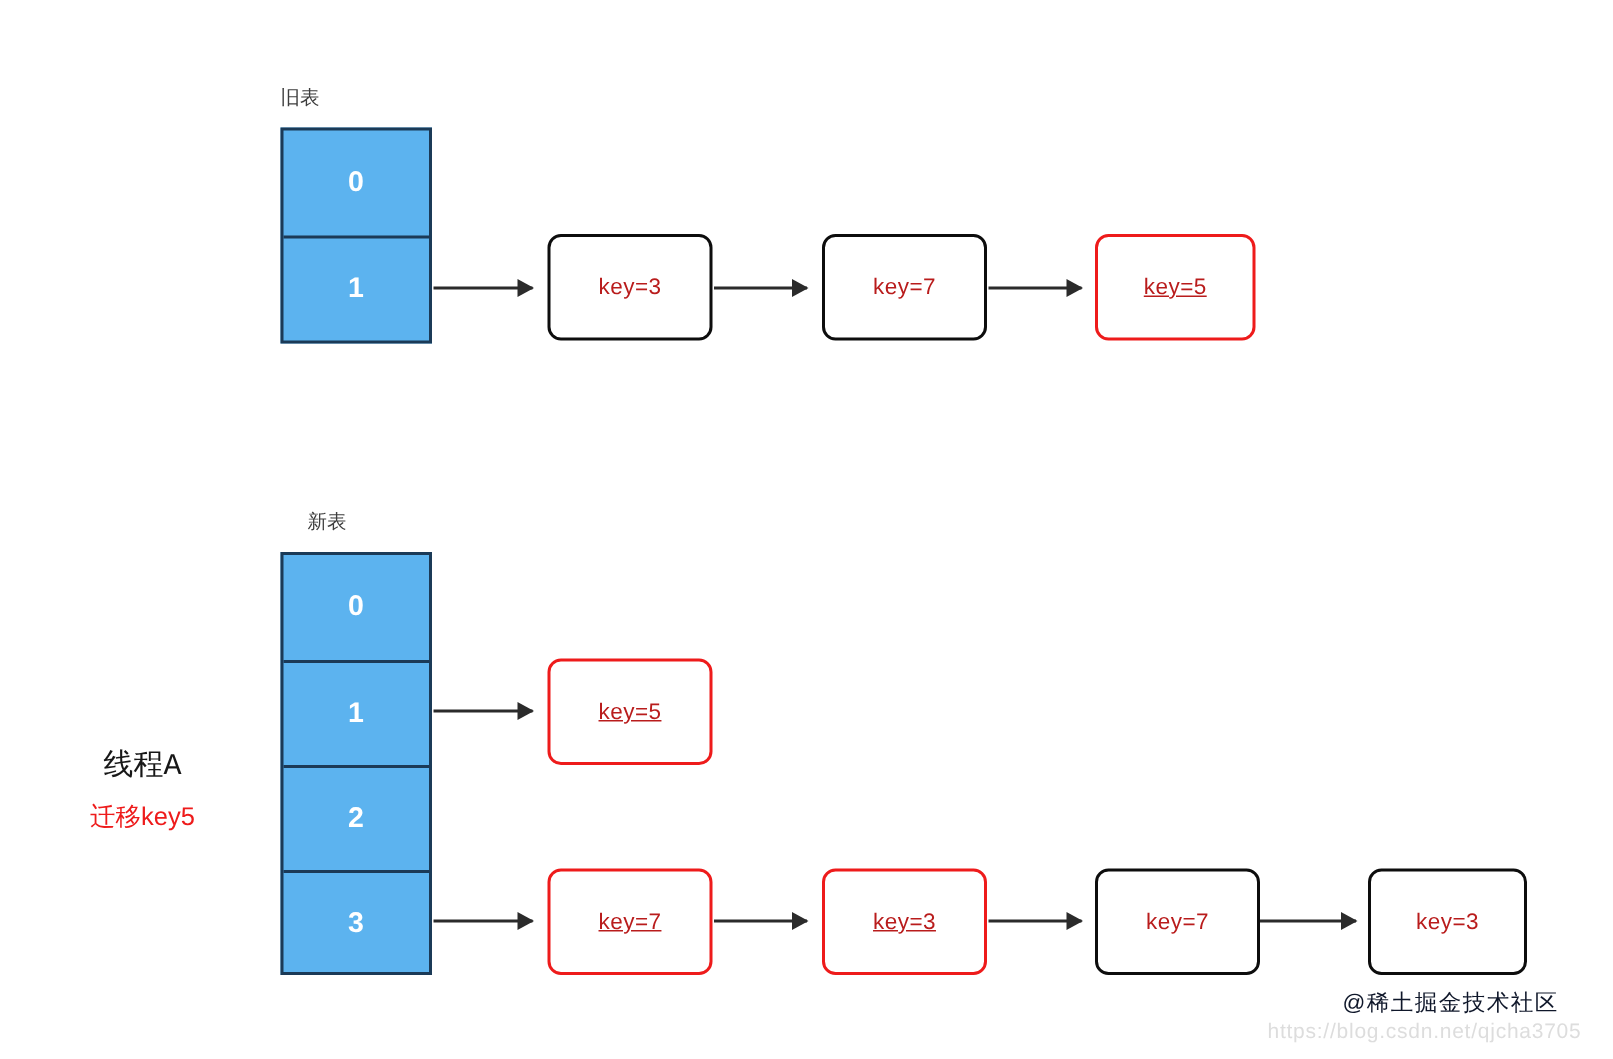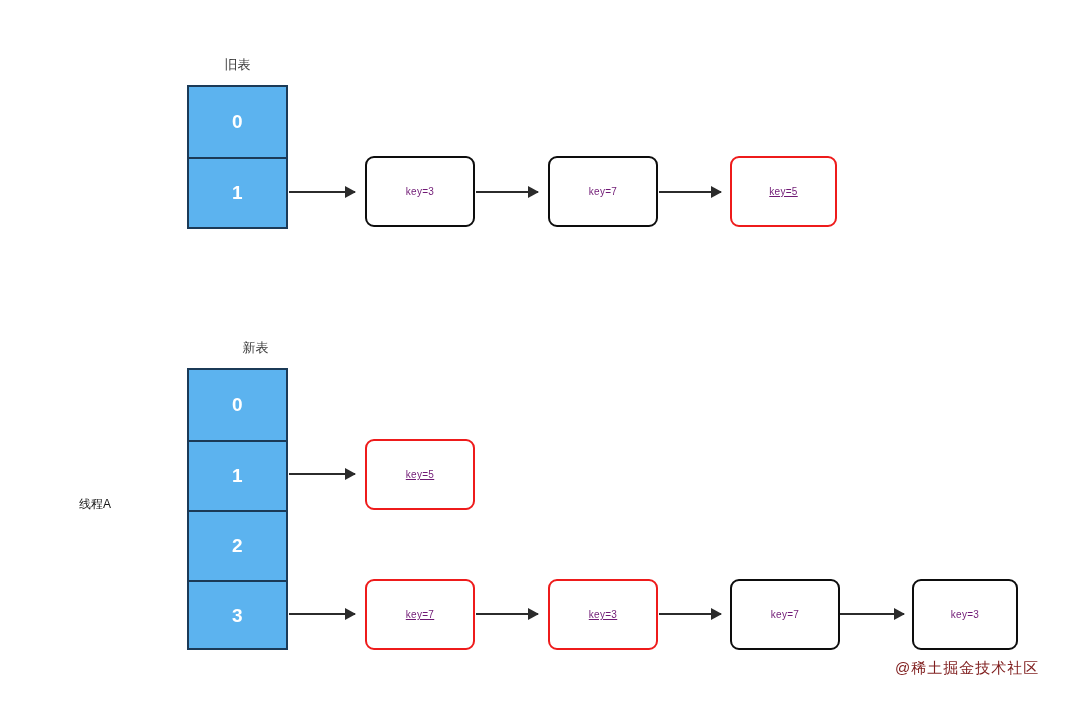--- a/index.html
+++ b/index.html
@@ -40,35 +40,35 @@
     letter-spacing: 0.5px;
   }
   .cell + .cell {
     border-top: 2px solid #1b3a57;
   }
 
   .table-caption {
     position: absolute;
     font-size: 13px;
     color: #3d3d3d;
-    text-align: center;
+    text-align: left;
     white-space: nowrap;
   }
 
   
   .node {
     position: absolute;
     box-sizing: border-box;
     background: #ffffff;
     border-radius: 9px;
     display: flex;
     align-items: center;
     justify-content: center;
-    font-size: 10px;
-    color: #701a75;
+    font-size: 15px;
+    color: #b91c1c;
     letter-spacing: 0.3px;
   }
   .node.black { border: 2.5px solid #0d0d0d; }
   .node.red   { border: 2.5px solid #ee1b1b; text-decoration: underline; }
 
   
   .arrow {
     position: absolute;
     height: 2px;
     background: #2b2b2b;
@@ -84,37 +84,38 @@
     border-left: 11px solid #2b2b2b;
   }
 
   
   .side-label {
     position: absolute;
     white-space: nowrap;
     text-align: center;
   }
   .side-label.thread {
-    font-size: 12px;
+    font-size: 20px;
     color: #171717;
+    font-family: Liberation Mono, monospace;
   }
   .side-label.action {
     font-size: 17px;
     color: #ee1b1b;
   }
 
   
   .watermark {
     position: absolute;
     white-space: nowrap;
     user-select: none;
   }
   .wm-brand {
     font-size: 15px;
-    color: #7f1d1d;
+    color: #0f172a;
     letter-spacing: 1px;
   }
   .wm-url {
     font-size: 14px;
     color: #dddddd;
     letter-spacing: 0.5px;
   }
 </style>
 </head>
 <body>
@@ -130,20 +131,21 @@
 
   <div class="arrow" style="left:289px; top:191px; width:66px;"></div>
   <div class="arrow" style="left:476px; top:191px; width:62px;"></div>
   <div class="arrow" style="left:659px; top:191px; width:62px;"></div>
 
   <div class="node black" style="left:365px; top:156px; width:110px; height:71px;">key=3</div>
   <div class="node black" style="left:548px; top:156px; width:110px; height:71px;">key=7</div>
   <div class="node red" style="left:730px; top:156px; width:107px; height:71px;">key=5</div>
 
   <div class="side-label thread" style="left:0px; top:496px; width:190px;">线程A</div>
+  <div class="side-label action" style="left:0px; top:533px; width:190px;">迁移key5</div>
 
   <div class="table-caption" style="left:205px; top:339px; width:101px;">新表</div>
 
   <div class="table" style="left:187px; top:368px; width:101px; height:282px;">
     <div class="cell" style="height:70px;">0</div>
     <div class="cell" style="height:70px;">1</div>
     <div class="cell" style="height:70px;">2</div>
     <div class="cell" style="height:70px;">3</div>
   </div>
 
@@ -155,14 +157,15 @@
   <div class="arrow" style="left:476px; top:613px; width:62px;"></div>
   <div class="arrow" style="left:659px; top:613px; width:62px;"></div>
   <div class="arrow" style="left:838px; top:613px; width:66px;"></div>
 
   <div class="node red" style="left:365px; top:579px; width:110px; height:71px;">key=7</div>
   <div class="node red" style="left:548px; top:579px; width:110px; height:71px;">key=3</div>
   <div class="node black" style="left:730px; top:579px; width:110px; height:71px;">key=7</div>
   <div class="node black" style="left:912px; top:579px; width:106px; height:71px;">key=3</div>
 
   <div class="watermark wm-brand" style="left:895px; top:659px;">@稀土掘金技术社区</div>
+  <div class="watermark wm-url" style="left:845px; top:679px;">https://blog.csdn.net/qjcha3705</div>
 
 </div>
 
 </body></html>

